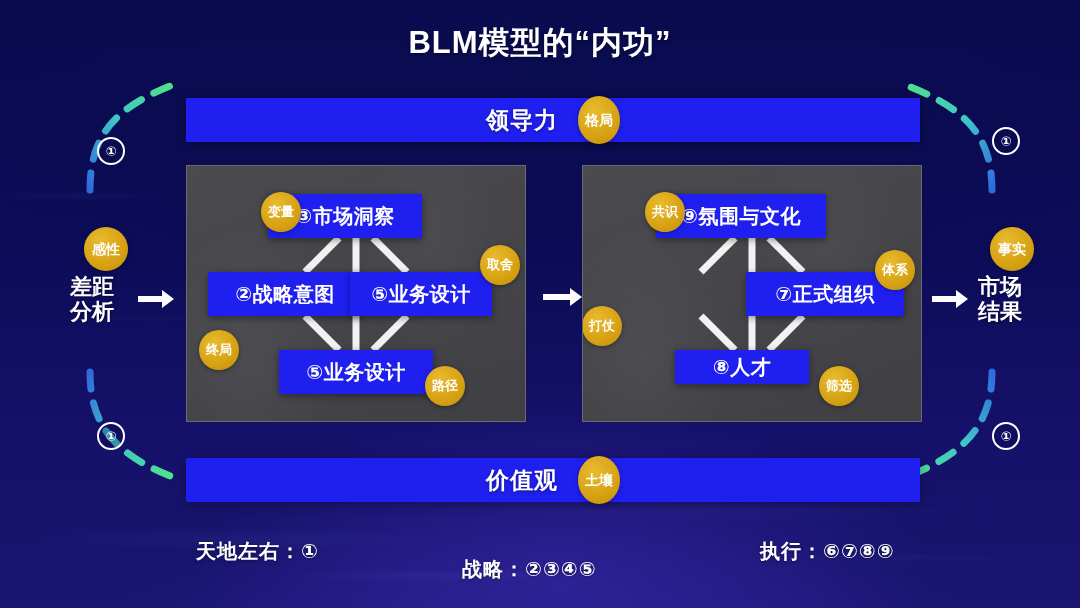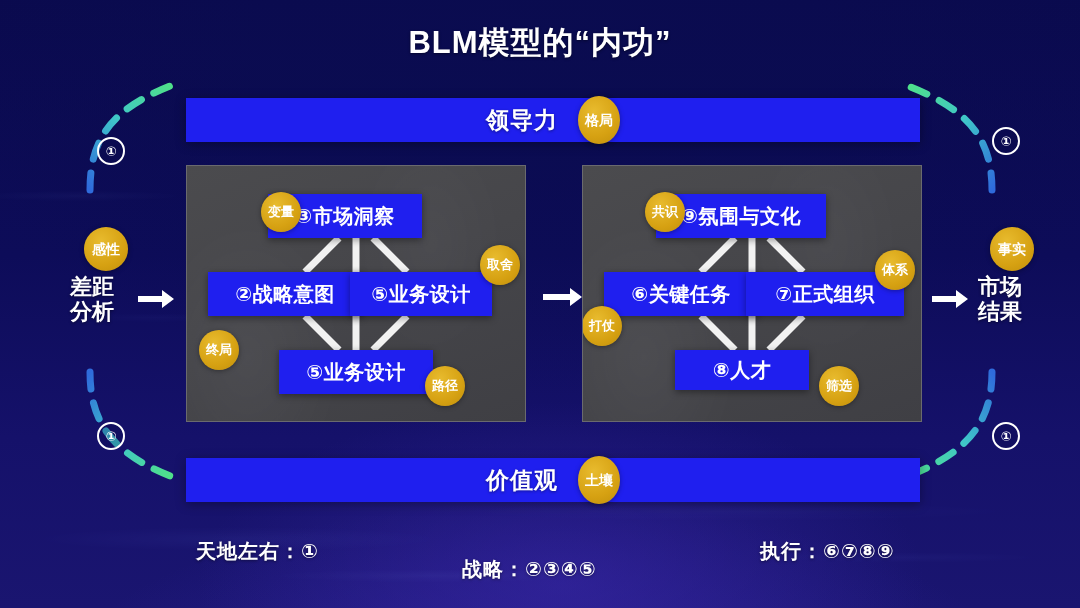--- a/index.html
+++ b/index.html
@@ -168,27 +168,24 @@
         <line x1="186" y1="72" x2="220" y2="106"></line>
         <line x1="118" y1="150" x2="152" y2="184"></line>
         <line x1="186" y1="184" x2="220" y2="150"></line>
         <line x1="169" y1="72" x2="169" y2="184"></line>
       </g>
     </svg>
 
     <div class="nodebox" style="left:73px;top:28px;width:170px;height:44px;">
       <span>⑨氛围与文化</span>
     </div>
-    <div class="nodebox" style="left:21px;top:106px;width:154px;height:44px;">
-      <span>⑥关键任务</span>
-    </div>
     <div class="nodebox" style="left:163px;top:106px;width:158px;height:44px;">
       <span>⑦正式组织</span>
     </div>
-    <div class="nodebox" style="left:92px;top:184px;width:134px;height:40px;align-items:center;">
+    <div class="nodebox" style="left:92px;top:184px;width:134px;height:34px;align-items:center;">
       <span>⑧人才</span>
     </div>
 
     <div class="gold badge" style="left:62px;top:26px;">共识</div>
     <div class="gold badge" style="left:292px;top:84px;text-align:right;">体系</div>
     <div class="gold badge" style="left:-1px;top:140px;">打仗</div>
     <div class="gold badge" style="left:236px;top:200px;">筛选</div>
   </div>
 
   <div class="side" id="side-left">

